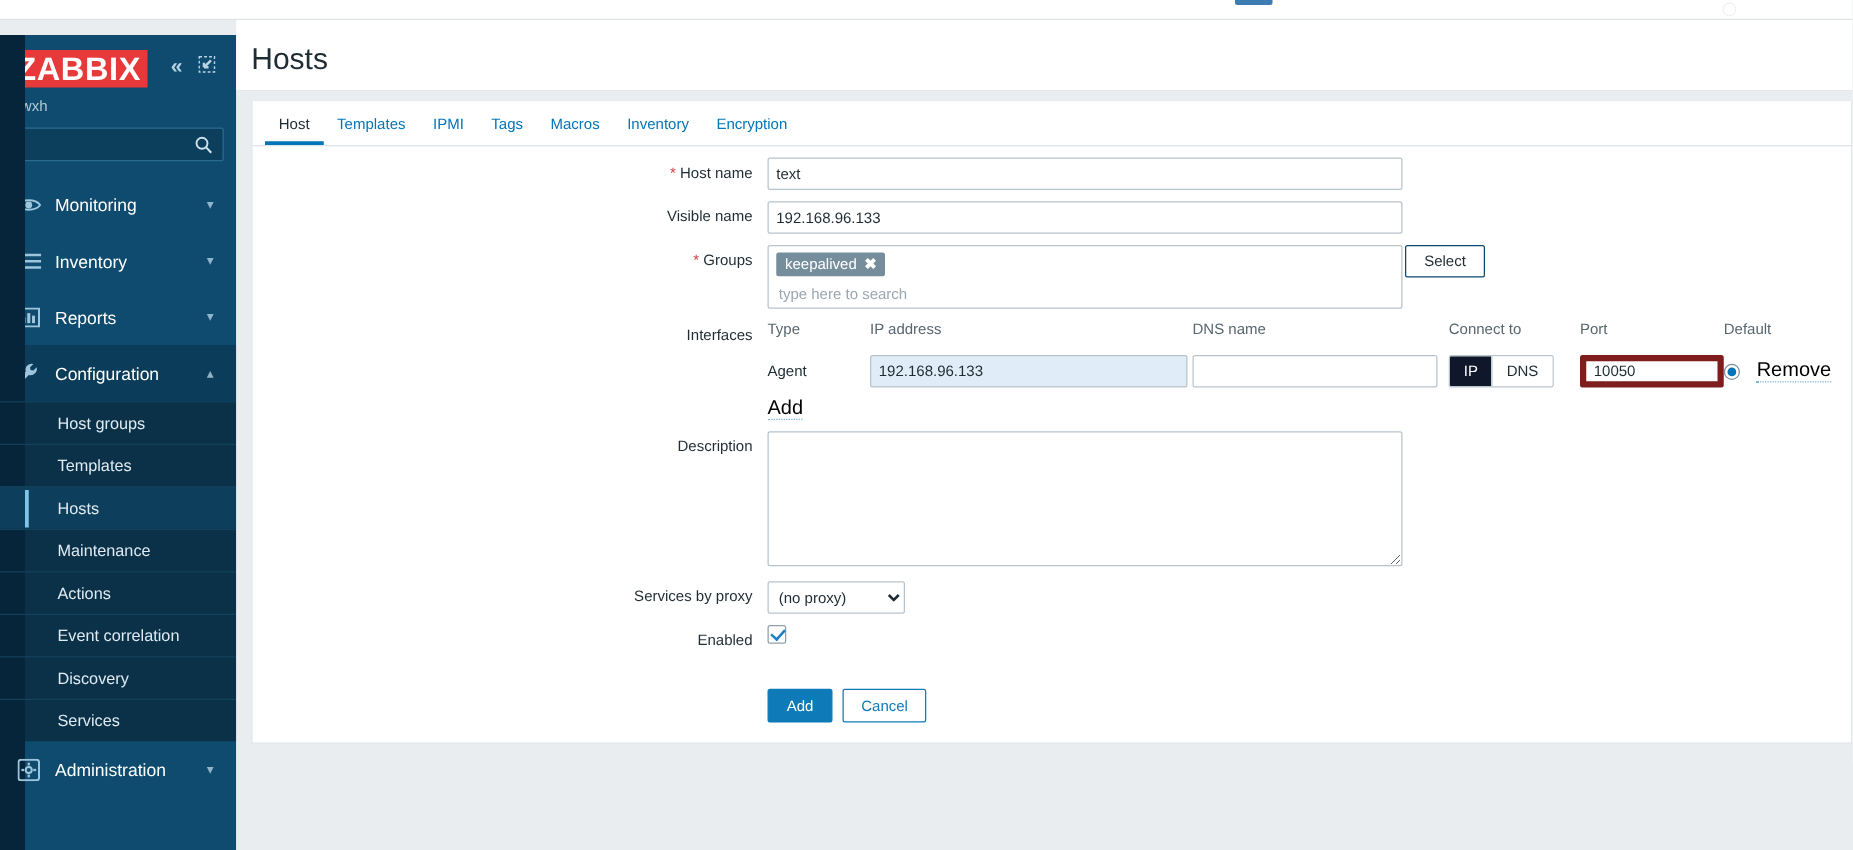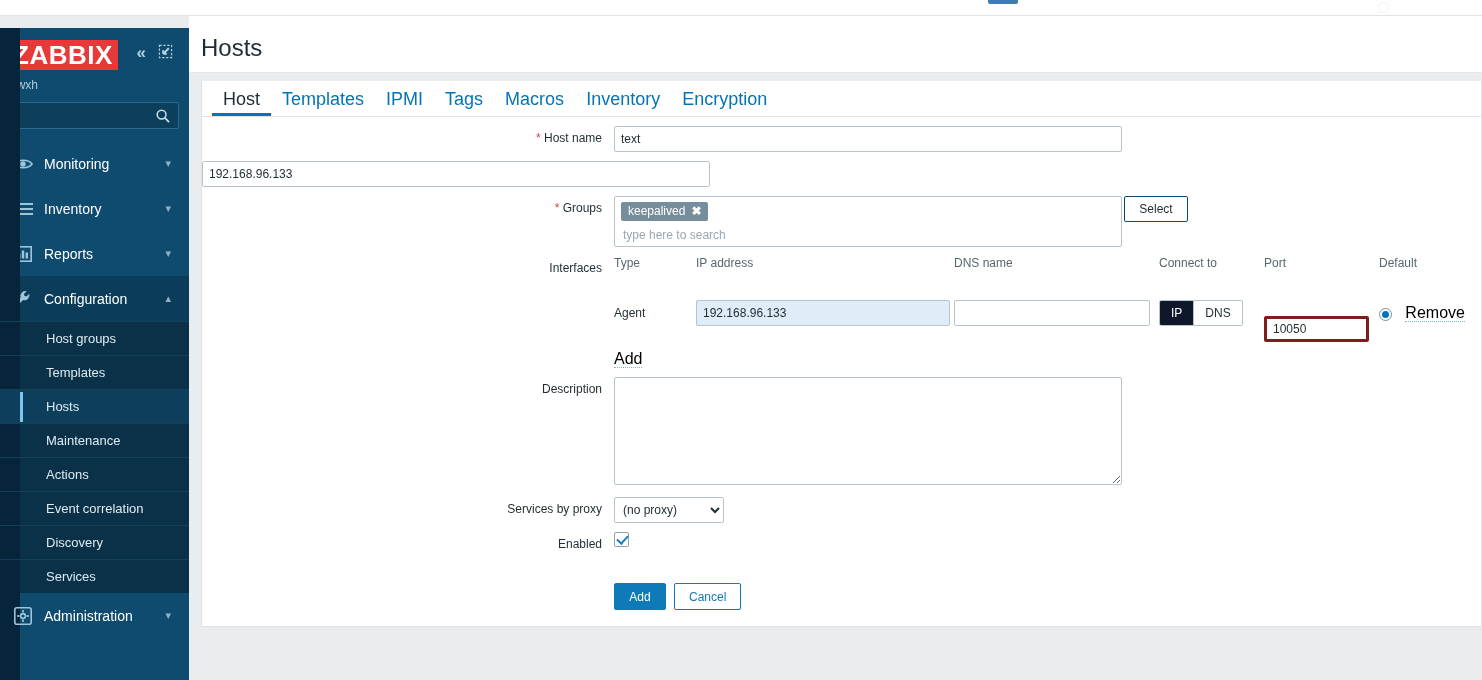--- a/index.html
+++ b/index.html
@@ -111,21 +111,21 @@
     margin: 8px 0 0 12px; width: 1281px; background: #ffffff;
     border: 1px solid #dde3e7; border-top: none;
     padding-bottom: 16px;
   }
   .tabs {
     display: flex; align-items: flex-end; height: 36px;
     border-bottom: 1px solid #dde3e7; padding-left: 10px;
   }
   .tab {
     padding: 0 11px; height: 34px; line-height: 34px;
-    font-size: 18px; color: #0275b8; cursor: pointer;
+    font-size: 12px; color: #0275b8; cursor: pointer;
   }
   .tab.active {
     color: #1f2c33; border-bottom: 3px solid #0275b8;
   }
 
   form { margin: 0; }
   .form-row { display: flex; align-items: flex-start; margin-top: 9px; }
   .form-label {
     width: 412px; text-align: right; padding-right: 12px;
     font-size: 12px; color: #1f2c33; line-height: 24px; flex: none;
@@ -174,23 +174,23 @@
   .c-dns { width: 205px; }
   .c-conn { width: 105px; }
   .c-port { width: 115px; }
   .c-def { width: 120px; }
   .ip-in { width: 254px; height: 26px; background: #e0ecf7; border: 1px solid #b8c4cc;
            font-size: 12px; color: #1f2c33; padding: 0 6px; outline: none;
            font-family: "Liberation Sans", sans-serif; border-radius: 2px; }
   .dns-in { width: 196px; height: 26px; border: 1px solid #b8c4cc; background: #fff;
             font-size: 12px; padding: 0 6px; outline: none;
             font-family: "Liberation Sans", sans-serif; border-radius: 2px; }
-  .port-in { width: 105px; height: 26px; border: 3px solid #7f1d1d; background: #fff;
+  .port-in { width: 115px; height: 26px; border: 5px solid #7f1d1d; background: #fff;
              font-size: 12px; color: #1f2c33; padding: 0 6px; outline: none;
-             font-family: "Liberation Sans", sans-serif; border-radius: 2px; margin-top: 32px; }
+             font-family: "Liberation Sans", sans-serif; border-radius: 2px; }
   .seg { display: inline-flex; border: 1px solid #b8c4cc; border-radius: 2px; overflow: hidden; height: 26px; }
   .seg div {
     padding: 0 11px; height: 24px; line-height: 24px; font-size: 12px;
     background: #ffffff; color: #1f2c33; cursor: pointer;
   }
   .seg div.on { background: #0f172a; color: #ffffff; }
   .seg div + div { border-left: 1px solid #b8c4cc; }
 
   .radio {
     width: 13px; height: 13px; border-radius: 50%;
@@ -412,20 +412,21 @@
           <div class="form-label">
             <span class="req">*</span>
             <span>Host name</span>
           </div>
           <div class="form-field">
             <input class="txt w-big" type="text" value="text" style="">
           </div>
         </div>
 
         <div class="form-row">
+          <div class="form-label">Visible name</div>
           <div class="form-field">
             <input class="txt w-big" type="text" value="192.168.96.133" style="">
           </div>
         </div>
 
         <div class="form-row">
           <div class="form-label">
             <span class="req">*</span>
             <span>Groups</span>
           </div>

